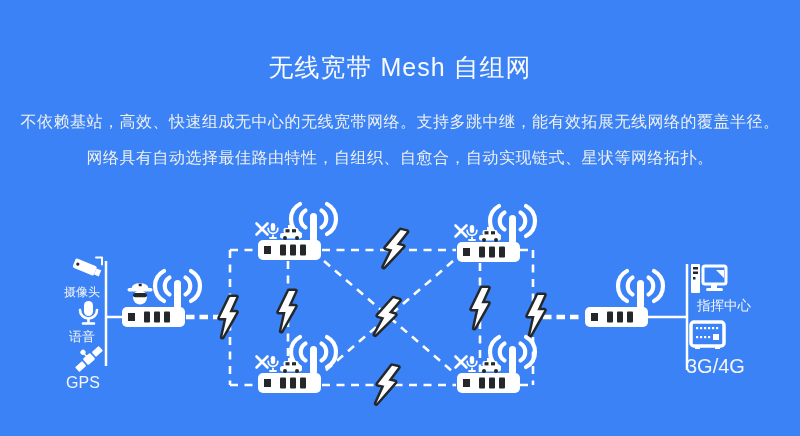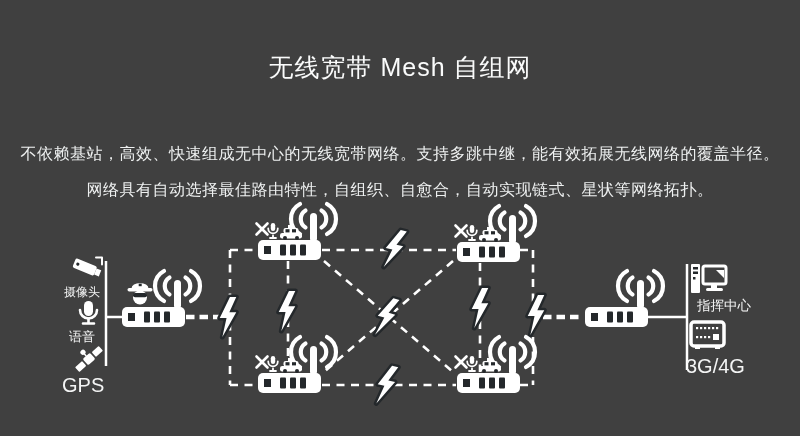--- a/index.html
+++ b/index.html
@@ -1,34 +1,34 @@
 <!DOCTYPE html>
 <html><head>
 <meta charset="utf-8">
 <style>
   html,body{margin:0;padding:0;background:#24282b;}
   .canvas{
-    position:relative;width:800px;height:436px;background:#404040;overflow:hidden;
+    position:relative;width:800px;height:436px;background:#3b82f6;overflow:hidden;
     font-family:"Liberation Sans","DejaVu Sans",sans-serif;color:#f2f3f3;
   }
   .page-title{
     position:absolute;left:0;top:51px;width:800px;text-align:center;
     font-size:25px;letter-spacing:1px;color:#fafbfb;font-weight:400;
   }
   .desc{
     position:absolute;left:0;width:800px;text-align:center;
-    font-size:16px;color:#eef0f0;letter-spacing:.5px;margin-top:32px;
+    font-size:16px;color:#eef0f0;letter-spacing:.5px;
   }
   .desc.l1{top:112px;}
   .desc.l2{top:148px;}
   .diagram-svg{position:absolute;left:0;top:0;width:800px;height:436px;}
   .lbl{position:absolute;color:#f4f5f5;white-space:nowrap;}
   .lbl-camera{left:56px;top:284px;width:52px;text-align:center;font-size:12px;}
   .lbl-voice{left:62px;top:328px;width:40px;text-align:center;font-size:13px;font-family:Liberation Serif, serif;}
-  .lbl-gps{left:62px;top:374px;width:42px;text-align:center;font-size:20px;}
+  .lbl-gps{left:62px;top:374px;width:42px;text-align:center;font-size:16px;}
   .lbl-command{left:688px;top:297px;font-size:13.5px;padding-left:9px;}
   .lbl-3g4g{left:686px;top:355px;font-size:20px;}
   
   .sline{stroke:#fff;stroke-width:2.5;fill:none;}
   .dline{stroke:#fff;stroke-width:2.6;fill:none;stroke-dasharray:8 6.5;}
   .hdash{stroke:#fff;stroke-width:4.6;fill:none;stroke-dasharray:8.5 5;}
   .bolt{fill:#fff;stroke:#24282b;stroke-width:5;paint-order:stroke;stroke-linejoin:round;}
   .arc{fill:none;stroke:#fff;stroke-width:4.2;stroke-linecap:round;}
   .thinw{stroke:#fff;stroke-linecap:round;fill:none;}
 </style>

